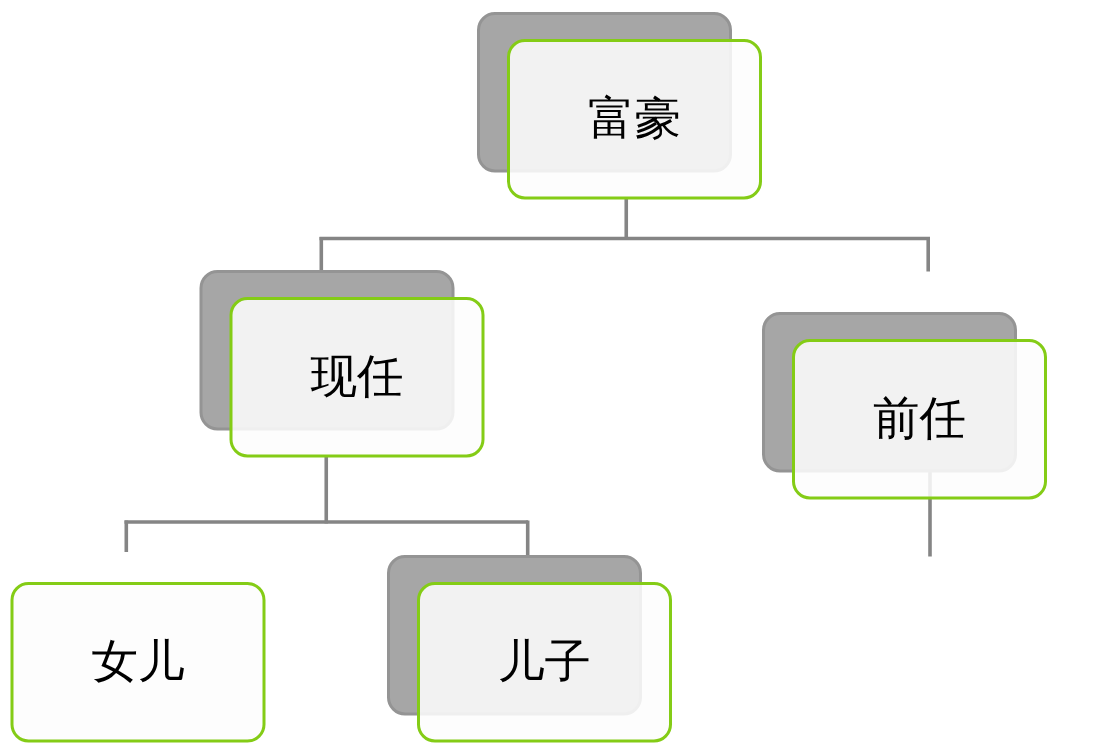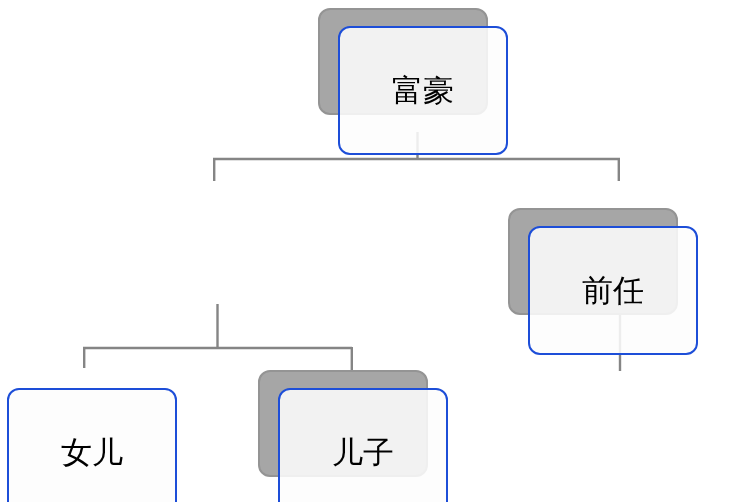--- a/index.html
+++ b/index.html
@@ -33,23 +33,23 @@
     width: 170px; height: 107px;
     background: #a6a6a6;
     border: 2px solid #949494;
     border-radius: 12px;
     box-sizing: border-box;
   }
 
   .front-card {
     position: absolute;
     left: 0; top: 0;
-    width: 170px; height: 129px;
+    width: 170px; height: 107px;
     background: rgba(253,253,253,0.87);
-    border: 2px solid #1d4ed8;
+    border: 2px solid #84cc16;
     border-radius: 12px;
     box-sizing: border-box;
     display: flex;
     align-items: center;
     justify-content: center;
   }
 
   .node-label {
     font-size: 31px;
     line-height: 1;
@@ -83,20 +83,26 @@
     </g>
   </svg>
 
   <div class="node" style="left:338px; top:26px;">
     <div class="back-card"></div>
     <div class="front-card">
       <span class="node-label">富豪</span>
     </div>
   </div>
 
+  <div class="node" style="left:153px; top:198px;">
+    <div class="back-card"></div>
+    <div class="front-card">
+      <span class="node-label">现任</span>
+    </div>
+  </div>
 
   <div class="node" style="left:528px; top:198px;margin-top:28px;">
     <div class="back-card"></div>
     <div class="front-card">
       <span class="node-label">前任</span>
     </div>
   </div>
 
   <div class="node" style="left:7px; top:388px;">
     <div class="front-card">

